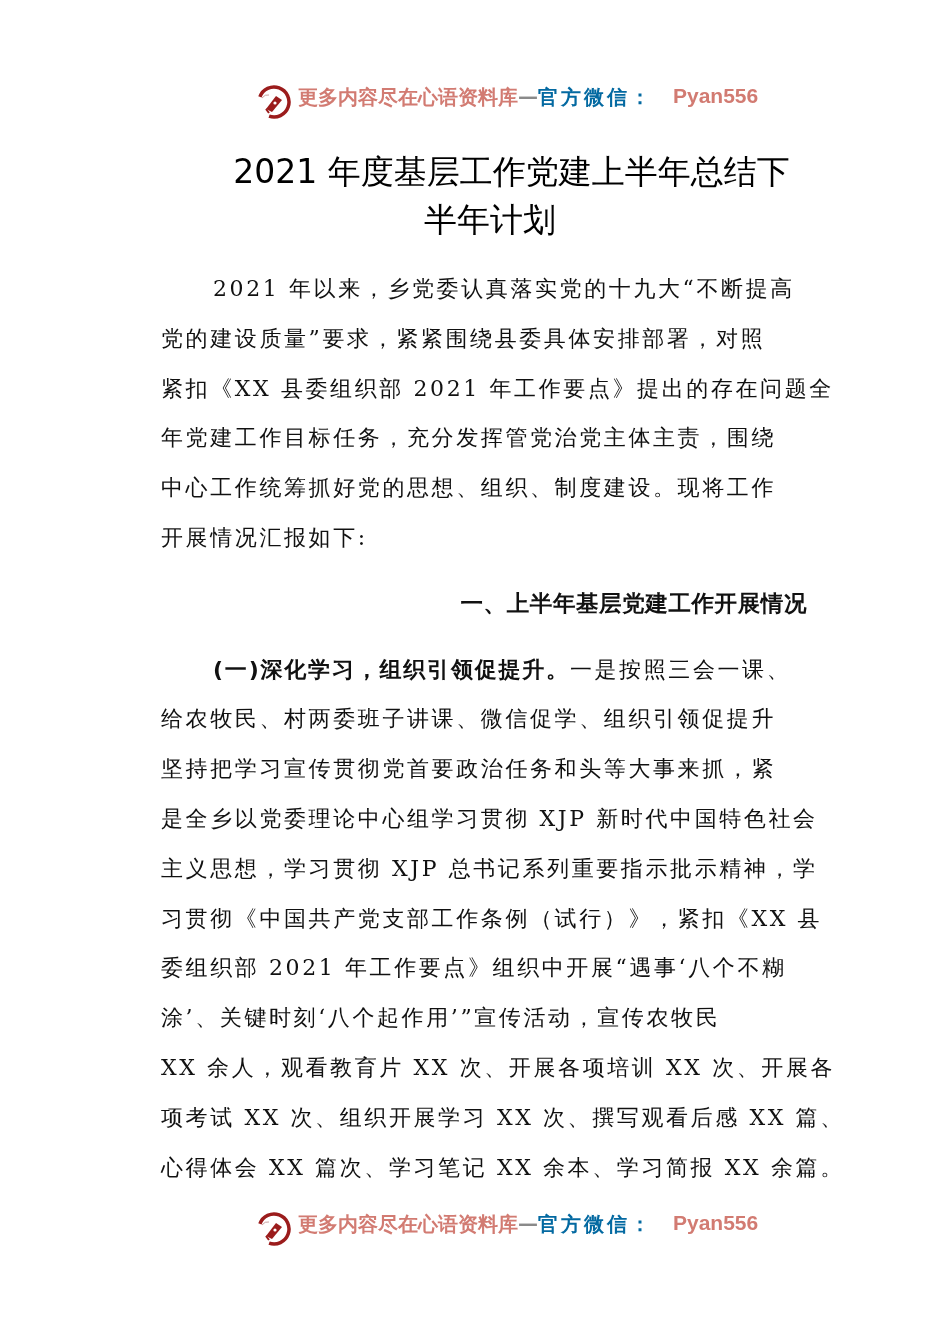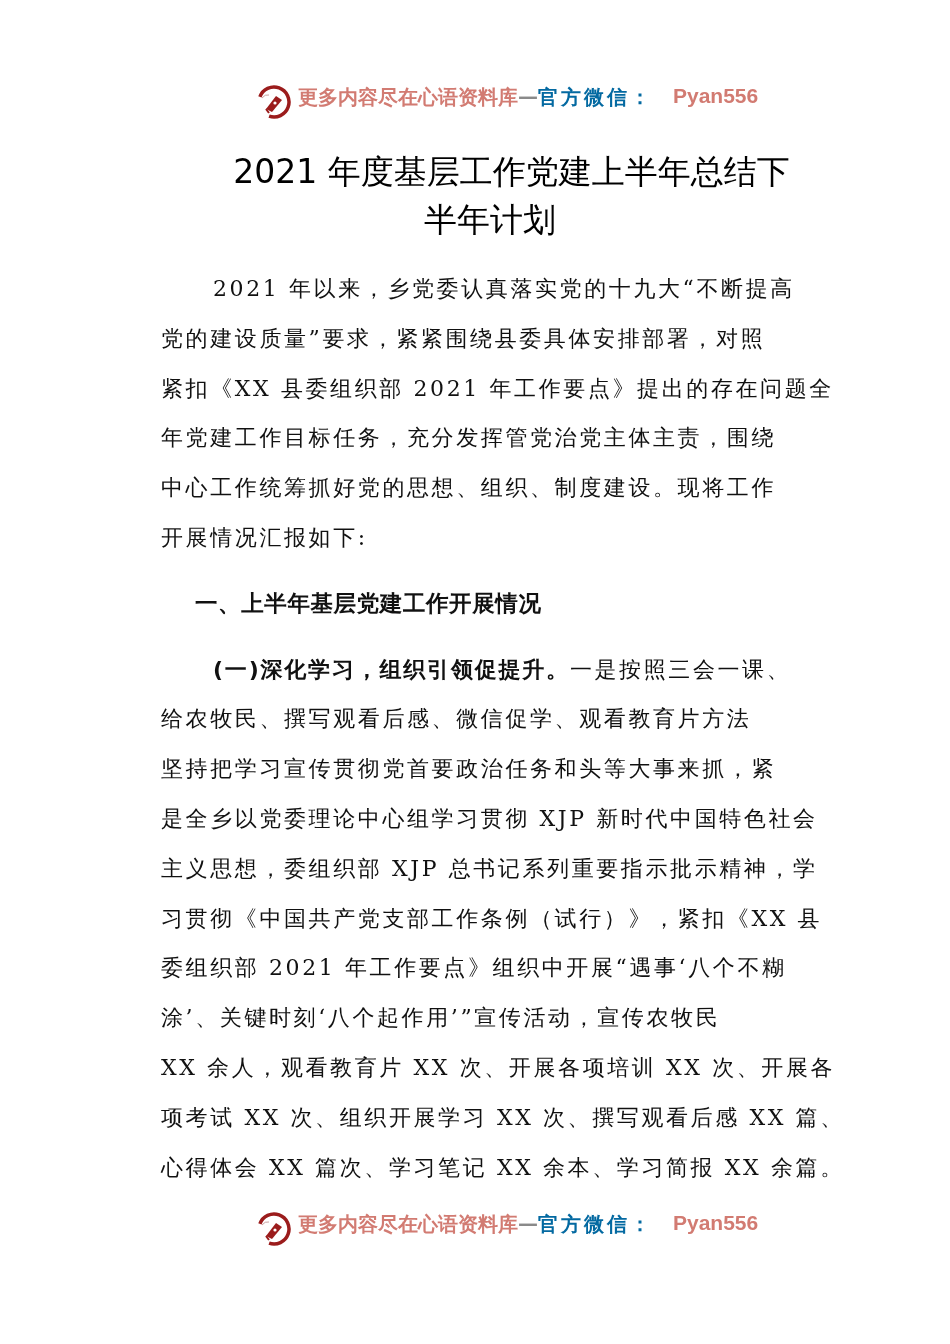--- a/index.html
+++ b/index.html
@@ -91,20 +91,21 @@
     }
     .indent { padding-left: 52px; }
     .heading1 {
       font-family: "DejaVu Sans", "Liberation Sans", sans-serif;
       font-weight: bold;
       font-size: 22.5px;
       line-height: 49.8px;
       letter-spacing: 0.6px;
       padding-left: 50px;
       margin: 0;
+      text-align: right;
     }
     .lead-bold {
       font-family: "DejaVu Sans", "Liberation Sans", sans-serif;
       font-weight: bold;
       letter-spacing: 1.8px;
     }
   </style>
 </head>
 <body>
 
@@ -136,24 +137,24 @@
     <span class="line">紧扣《XX 县委组织部 2021 年工作要点》提出的存在问题全</span>
     <span class="line">年党建工作目标任务，充分发挥管党治党主体主责，围绕</span>
     <span class="line">中心工作统筹抓好党的思想、组织、制度建设。现将工作</span>
     <span class="line">开展情况汇报如下:</span>
   </p>
 
   <h2 class="heading1">一、上半年基层党建工作开展情况</h2>
 
   <p class="para">
     <span class="line indent"><span class="lead-bold">(一)深化学习，组织引领促提升。</span><span>一是按照三会一课、</span></span>
-    <span class="line">给农牧民、撰写观看后感、微信促学、观看教育片方法</span>
+    <span class="line">给农牧民、村两委班子讲课、微信促学、组织引领促提升</span>
     <span class="line">坚持把学习宣传贯彻党首要政治任务和头等大事来抓，紧</span>
     <span class="line">是全乡以党委理论中心组学习贯彻 XJP 新时代中国特色社会</span>
-    <span class="line">主义思想，委组织部 XJP 总书记系列重要指示批示精神，学</span>
+    <span class="line">主义思想，学习贯彻 XJP 总书记系列重要指示批示精神，学</span>
     <span class="line">习贯彻《中国共产党支部工作条例（试行）》，紧扣《XX 县</span>
     <span class="line">委组织部 2021 年工作要点》组织中开展“遇事‘八个不糊</span>
     <span class="line">涂’、关键时刻‘八个起作用’”宣传活动，宣传农牧民</span>
     <span class="line">XX 余人，观看教育片 XX 次、开展各项培训 XX 次、开展各</span>
     <span class="line">项考试 XX 次、组织开展学习 XX 次、撰写观看后感 XX 篇、</span>
     <span class="line">心得体会 XX 篇次、学习笔记 XX 余本、学习简报 XX 余篇。</span>
   </p>
 </div>
 
 <div class="watermark bottom">

